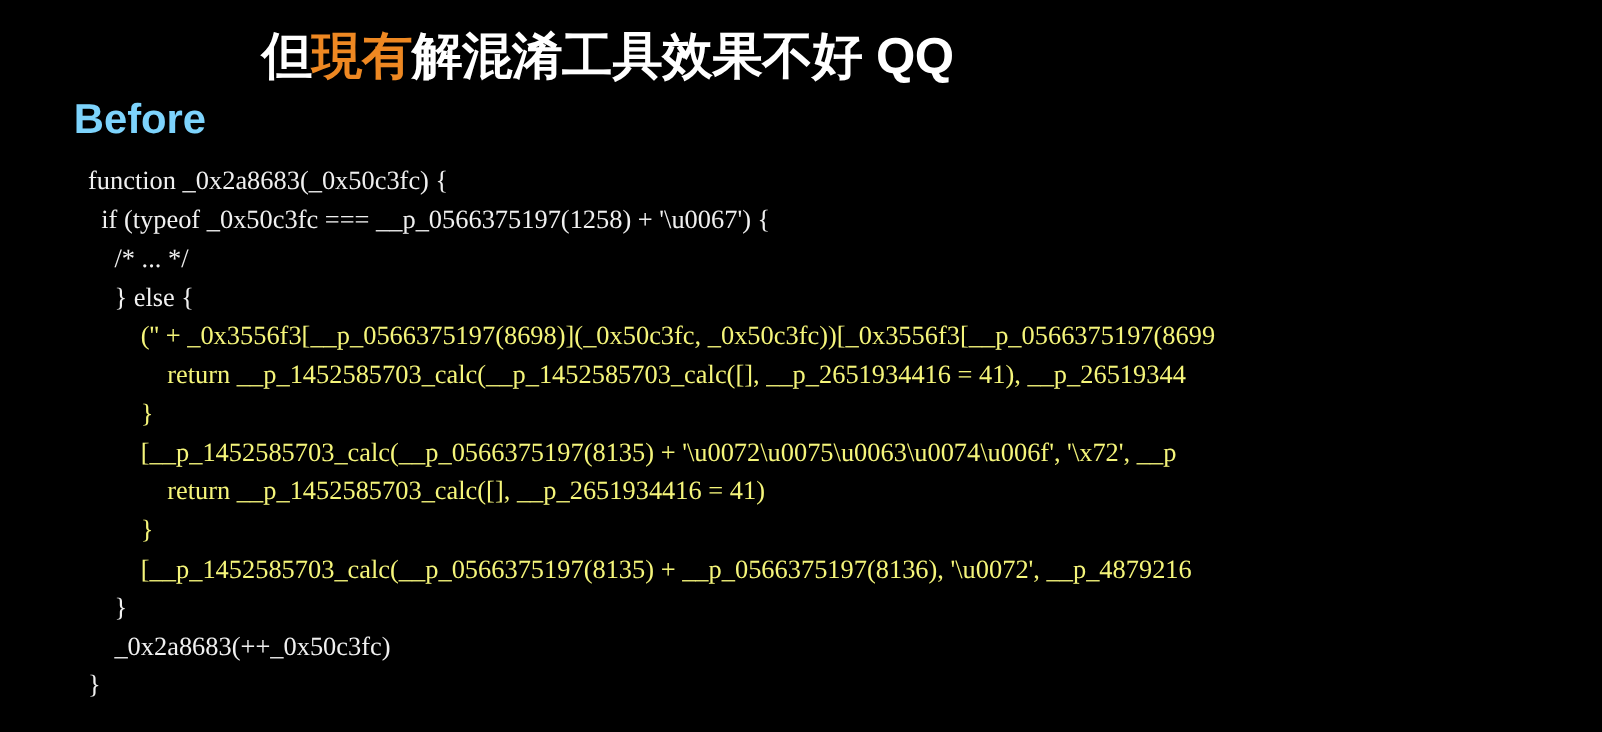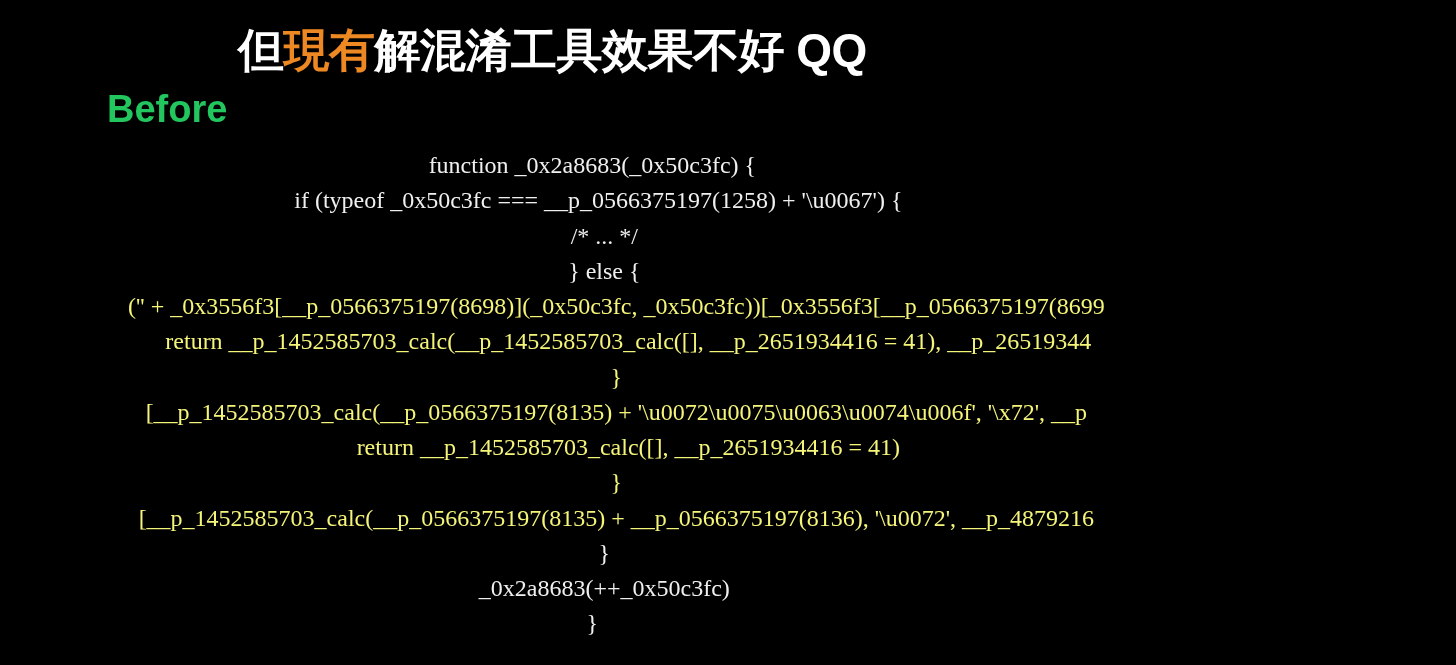--- a/index.html
+++ b/index.html
@@ -1,19 +1,18 @@
 <!DOCTYPE html>
 <html><head>
   <meta charset="utf-8">
   <style>
     * {
       margin: 0;
       padding: 0;
       box-sizing: border-box;
-      text-align: center;
     }
     body {
       background-color: #000000;
       color: #ffffff;
       font-family: "Helvetica Neue", Helvetica, Arial, sans-serif;
       width: 1456px;
       height: 665px;
       overflow: hidden;
       position: relative;
     }
@@ -27,22 +26,21 @@
     }
     .slide-title .highlight {
       color: #ee8822;
     }
     .section-label {
       position: absolute;
       top: 88px;
       left: 67px;
       font-size: 38px;
       font-weight: bold;
-      color: #22c55e;
-      margin-left: 40px;
+      color: #7dd3fc;
     }
     .code-block {
       position: absolute;
       top: 148px;
       left: 80px;
       font-family: Liberation Serif, serif;
       font-size: 24px;
       line-height: 1.47;
       white-space: pre;
       color: #f0f0f0;

